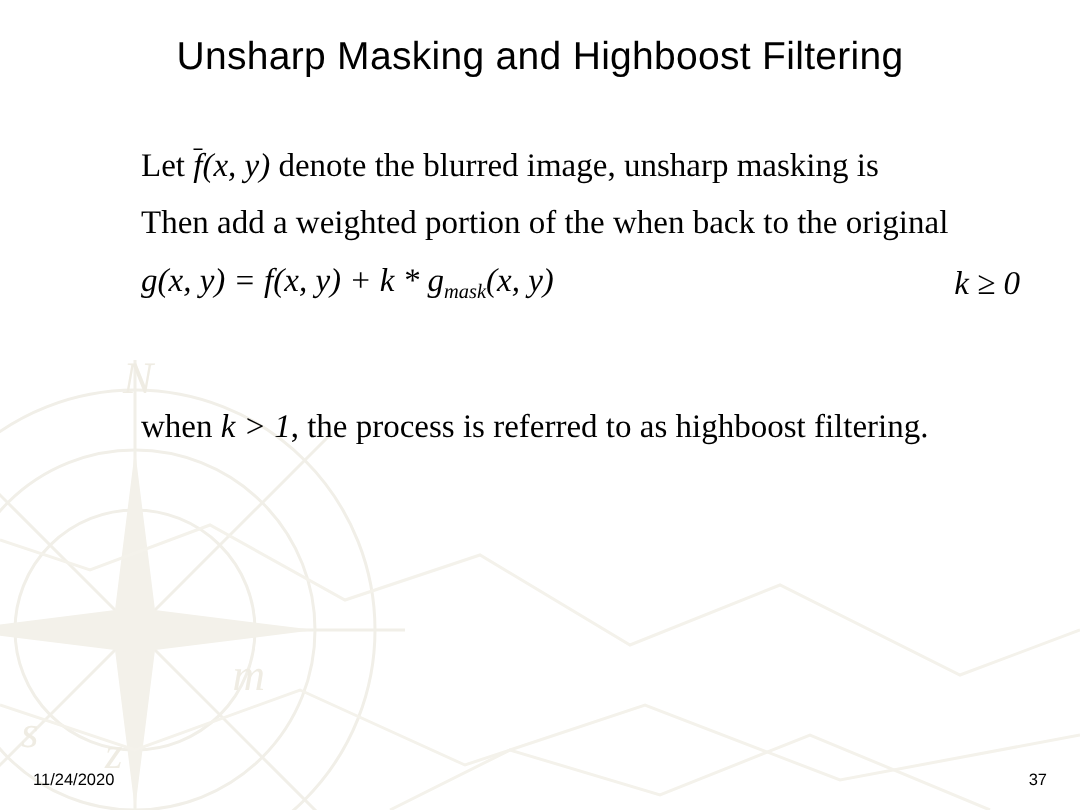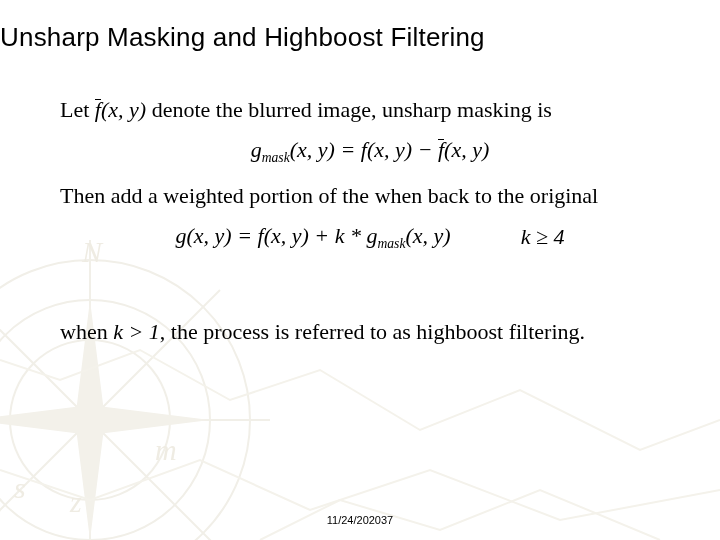--- a/index.html
+++ b/index.html
@@ -26,43 +26,43 @@
     pointer-events: none;
   }
   .content {
     position: relative;
     z-index: 1;
   }
   .title {
     font-family: Verdana, Geneva, sans-serif;
     font-size: 26px;
     font-weight: 400;
-    text-align: left;
+    text-align: center;
     padding-top: 22px;
     padding-bottom: 6px;
     letter-spacing: 0.2px;
   }
   .body {
-    padding: 28px 40px 0 60px;
+    padding: 28px 40px 0 94px;
     font-size: 22px;
     line-height: 1.35;
   }
   .line {
     margin: 8px 0;
   }
   .eq {
     text-align: center;
     margin: 10px 0 14px 0;
     font-style: italic;
     font-size: 22px;
     white-space: nowrap;
   }
   .eq2row {
     display: flex;
-    justify-content: center;
+    justify-content: space-between;
     align-items: center;
     gap: 70px;
   }
   .eq2row .cond {
     font-style: italic;
   }
   .sub {
     font-size: 0.62em;
     font-style: italic;
     vertical-align: -0.35em;
@@ -74,21 +74,21 @@
     padding-top: 0px;
   }
   .it { font-style: italic; }
   .gap-above { margin-top: 64px; }
   .footer {
     position: absolute;
     bottom: 14px;
     left: 22px;
     right: 22px;
     display: flex;
-    justify-content: center;
+    justify-content: space-between;
     font-family: Arial, Helvetica, sans-serif;
     font-size: 11px;
     color: #000;
     z-index: 2;
   }
 </style>
 </head>
 <body>
 
 <div class="slide">
@@ -125,39 +125,32 @@
     <div class="title">Unsharp Masking and Highboost Filtering</div>
 
     <div class="body">
 
       <div class="line">
         <span>Let </span>
         <span class="it"><span class="bar"><span>f</span></span></span><span class="it">(x, y)</span>
         <span> denote the blurred image, unsharp masking is</span>
       </div>
 
-      <div class="eq">
-        <span>g</span><span class="sub">mask</span><span>(x, y)</span>
-        <span> = </span>
-        <span>f</span><span>(x, y)</span>
-        <span> − </span>
-        <span><span class="bar"><span>f</span></span></span><span>(x, y)</span>
-      </div>
 
       <div class="line">Then add a weighted portion of the when back to the original</div>
 
       <div class="eq eq2row">
         <span>
           <span>g</span><span>(x, y)</span>
           <span> = </span>
           <span>f</span><span>(x, y)</span>
           <span> + </span>
           <span>k</span><span> * </span><span>g</span><span class="sub">mask</span><span>(x, y)</span>
         </span>
-        <span class="cond">k ≥ 4</span>
+        <span class="cond">k ≥ 0</span>
       </div>
 
       <div class="line gap-above">
         <span>when </span><span class="it">k &gt; 1</span><span>, the process is referred to as highboost filtering.</span>
       </div>
 
     </div>
   </div>
 
   <div class="footer">

